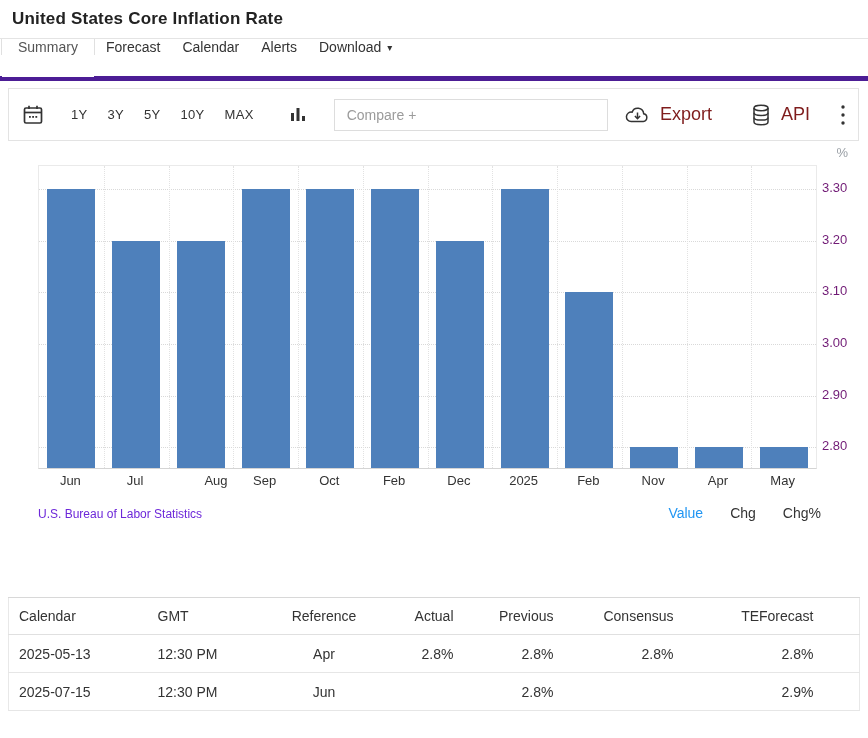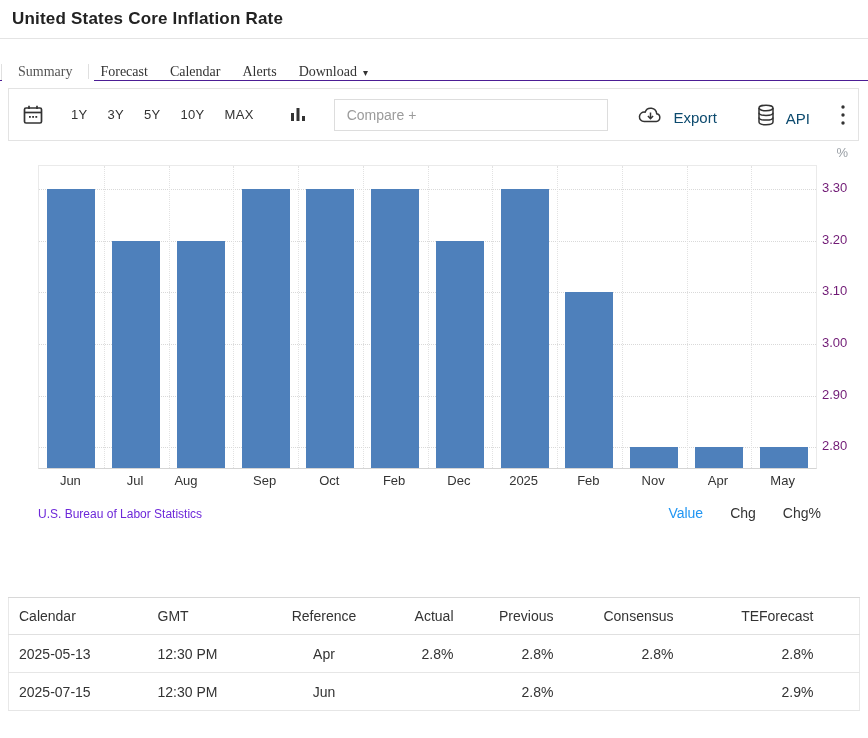--- a/index.html
+++ b/index.html
@@ -4,36 +4,36 @@
 <style>
   html,body{margin:0;padding:0;}
   body{
     width:868px;height:738px;overflow:hidden;background:#fff;
     font-family:"Liberation Sans",sans-serif;color:#333;position:relative;
   }
   
   .title-bar{height:39px;border-bottom:1px solid #e4e4e4;display:flex;align-items:center;padding-left:12px;box-sizing:border-box;}
   .title-bar h1{margin:0;font-size:17px;font-weight:bold;color:#222;letter-spacing:.2px;}
   
-  .tab-bar{position:relative;height:42px;border-bottom:1px solid #4c1d95;display:flex;align-items:flex-end;box-sizing:border-box;background:#fff;font-family:Liberation Serif, serif;}
+  .tab-bar{position:relative;height:42px;border-bottom:5px solid #4c1d95;display:flex;align-items:flex-start;box-sizing:border-box;background:#fff;}
   .tab{display:flex;align-items:center;padding:0 11px;font-size:14px;color:#333;cursor:pointer;white-space:nowrap;}
   .tab.active{border-left:1px solid #e0e0e0;border-right:1px solid #e0e0e0;margin-left:1px;padding:0 16px;color:#555;}
   .tab:not(.active):first-of-type{margin-left:0;}
   .tab .caret{font-size:10px;margin-left:6px;color:#333;}
   .tab-cover{position:absolute;height:2px;background:#fff;bottom:-1px;}
   
   .toolbar{margin:7px 9px 0 8px;height:51px;border:1px solid #e3e3e3;display:flex;align-items:center;padding:0 12px;box-sizing:content-box;background:#fff;}
   .icon-btn{display:flex;align-items:center;justify-content:center;cursor:pointer;background:none;border:none;padding:0;}
   .ranges{display:flex;margin-left:16px;}
   .range-btn{font-size:13px;color:#333;margin:0 10px;cursor:pointer;background:none;border:none;font-family:inherit;padding:0;letter-spacing:.3px;}
   .charttype{margin-left:24px;}
   .compare-input{margin-left:26px;width:248px;height:30px;border:1px solid #ddd;padding:0 12px;font-size:14px;color:#333;font-family:inherit;outline:none;}
   .compare-input::placeholder{color:#9b9b9b;}
   .tool-spacer{flex:1;}
-  .tool-action{display:flex;align-items:flex-end;gap:9px;cursor:pointer;font-size:15px;color:#0c4a6e;}
+  .tool-action{display:flex;align-items:center;gap:9px;cursor:pointer;font-size:18px;color:#7f1d1d;}
   .export-action{margin-right:38px;}
   .api-action{margin-right:30px;}
   .kebab{cursor:pointer;display:flex;align-items:center;}
   
   .chart-wrap{position:relative;height:406px;margin:0 9px 0 8px;}
   .plot{position:absolute;left:30px;top:24px;width:777px;height:302px;border:1px solid #eaeaea;border-bottom:1px solid #d4d4d4;}
   .gridline-h{position:absolute;left:0;right:0;height:0;border-top:1px dotted #d9d9d9;}
   .gridline-v{position:absolute;top:0;bottom:0;width:0;border-left:1px dotted #e2e2e2;}
   .bar{position:absolute;bottom:0;}
   .ytick{position:absolute;left:814px;width:42px;font-size:13px;color:#701a75;line-height:16px;}
@@ -178,21 +178,21 @@
       <span class="series-link">Chg%</span>
     </div>
 <div class="ytick" style="top: 297.35px;">2.80</div>
     <div class="ytick" style="top: 245.726px;">2.90</div>
     <div class="ytick" style="top: 194px;">3.00</div>
     <div class="ytick" style="top: 142.479px;">3.10</div>
     <div class="ytick" style="top: 90.8547px;">3.20</div>
     <div class="ytick" style="top: 39.2308px;">3.30</div>
     <div class="xtick" style="left: 62.375px;">Jun</div>
     <div class="xtick" style="left: 127.125px;">Jul</div>
-    <div class="xtick" style="left: 178px;">Aug</div>
+    <div class="xtick" style="left: 208px;">Aug</div>
     <div class="xtick" style="left: 256.625px;">Sep</div>
     <div class="xtick" style="left: 321.375px;">Oct</div>
     <div class="xtick" style="left: 386.125px;">Feb</div>
     <div class="xtick" style="left: 450.875px;">Dec</div>
     <div class="xtick" style="left: 515.625px;">2025</div>
     <div class="xtick" style="left: 580.375px;">Feb</div>
     <div class="xtick" style="left: 645.125px;">Nov</div>
     <div class="xtick" style="left: 709.875px;">Apr</div>
     <div class="xtick" style="left: 774.625px;">May</div>
   </div>

